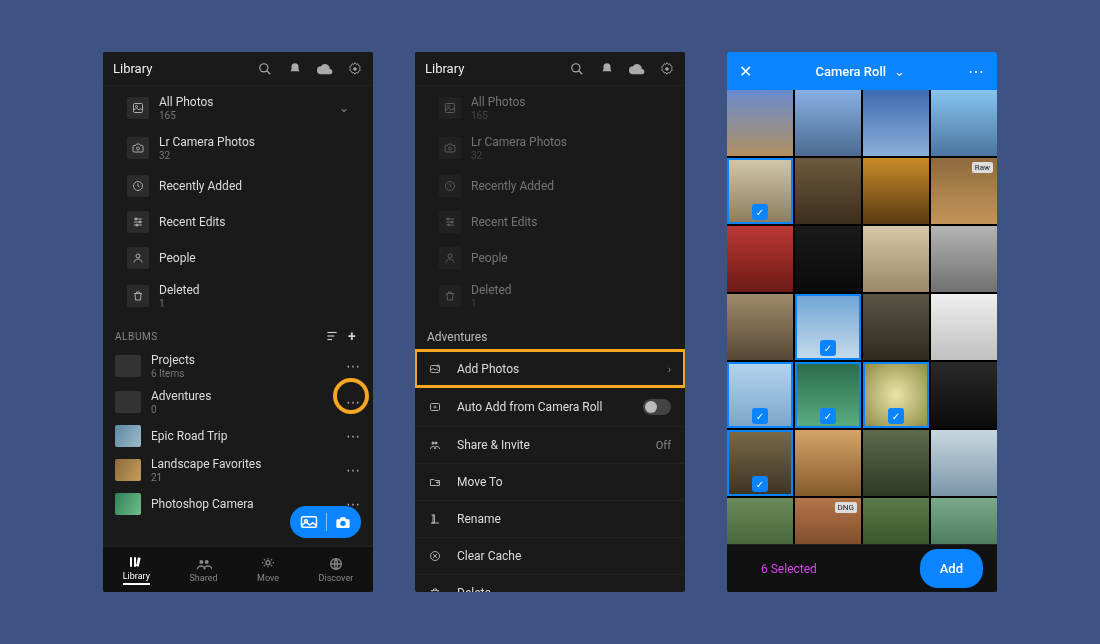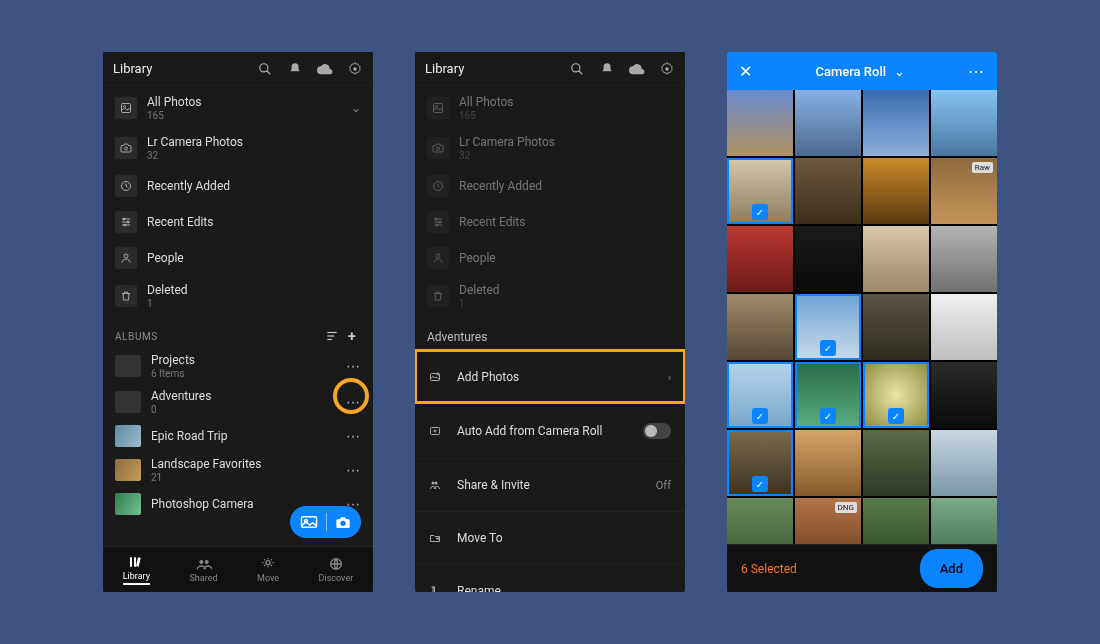--- a/index.html
+++ b/index.html
@@ -30,21 +30,21 @@
     display: flex;
     align-items: center;
     padding: 0 10px;
     background: #1a1a1a;
     border-bottom: 1px solid #222;
   }
   .header .title { color: #eee; font-size: 13px; font-weight: 400; flex: 1; }
   .header .icons { display: flex; gap: 14px; }
   .header .icon { width: 16px; height: 16px; display: inline-flex; align-items: center; justify-content: center; color: #aaa; }
   
-  .list { padding: 2px 0; }
+  .list { padding: 2px 12px; }
   .list-item {
     display: flex;
     align-items: center;
     padding: 7px 12px;
     gap: 10px;
     position: relative;
   }
   .inactive .list-item { opacity: 0.45; }
   .box-icon {
     width: 22px; height: 22px;
@@ -107,21 +107,21 @@
     align-items: center;
     border-top: 1px solid #222;
   }
   .tab { display:flex; flex-direction:column; align-items:center; gap:2px; color:#888; font-size:9px; }
   .tab.active { color:#fff; }
   .tab .ticon { height:14px; display:flex; align-items:center; justify-content:center; }
   .tab.active { border-bottom: 2px solid #fff; padding-bottom: 2px; }
   
   .ctx-hdr { padding: 12px 12px 6px; color:#bbb; font-size:12px; }
   .ctx-item {
-    display:flex; align-items:center; padding: 19px 14px; gap:12px;
+    display:flex; align-items:center; padding: 11px 14px; gap:12px;
     border-top: 1px solid #222;
   }
   .ctx-item .cicon { width: 16px; text-align:center; color:#aaa; font-size:12px; }
   .ctx-item .clbl { color:#ddd; font-size:12px; }
   .ctx-item .tail { margin-left:auto; color:#888; font-size:11px; }
   .ctx-highlight { outline: 3px solid #f5a623; outline-offset:-2px; }
   .toggle {
     width: 28px; height:16px; border-radius:8px; background:#444; position:relative; margin-left:auto;
   }
   .toggle::after {
@@ -157,23 +157,23 @@
   }
   .raw-badge {
     position:absolute; top:4px; right:4px;
     background:#ddd; color:#222; font-size:8px; padding:1px 3px; border-radius:2px;text-align:right;
   }
   .footer3 {
     position:absolute; bottom:0; left:0; right:0; height:48px;
     background:#111; display:flex; align-items:center; padding:0 14px;
     border-top:1px solid #222;
   }
-  .footer3 .count { color:#f97316; font-size:12px; flex:1; }
+  .footer3 .count { color:#d946ef; font-size:12px; flex:1;margin-left:20px; }
   .footer3 .addbtn {
-    background:#0a84ff; color:#000000; font-size:13px; font-weight:500;
+    background:#0a84ff; color:#ffffff; font-size:13px; font-weight:500;
     padding:12px 20px; border-radius:18px;
   }
   
   .t0{background:linear-gradient(#6a8bd0,#b09060);} .t1{background:linear-gradient(#88b0e4,#4b6b90);}
   .t2{background:linear-gradient(#3b6bb0,#8db0da);} .t3{background:linear-gradient(#87c4f0,#4a76a0);}
   .t4{background:linear-gradient(#d4c8ad,#8a7b5c);} .t5{background:linear-gradient(#6d5a3e,#3b2e1a);}
   .t6{background:linear-gradient(#c98b2a,#5a3a10);} .t7{background:linear-gradient(#8f6a3e,#c4955a);}
   .t8{background:linear-gradient(#bb3833,#6d1a17);} .t9{background:linear-gradient(#1a1a1a,#0a0a0a);}
   .t10{background:linear-gradient(#d8c6a8,#9b876a);} .t11{background:linear-gradient(#b4b4b4,#707070);}
   .t12{background:linear-gradient(#a08a6a,#574835);} .t13{background:linear-gradient(#6ea4d6,#c7dbeb);}

